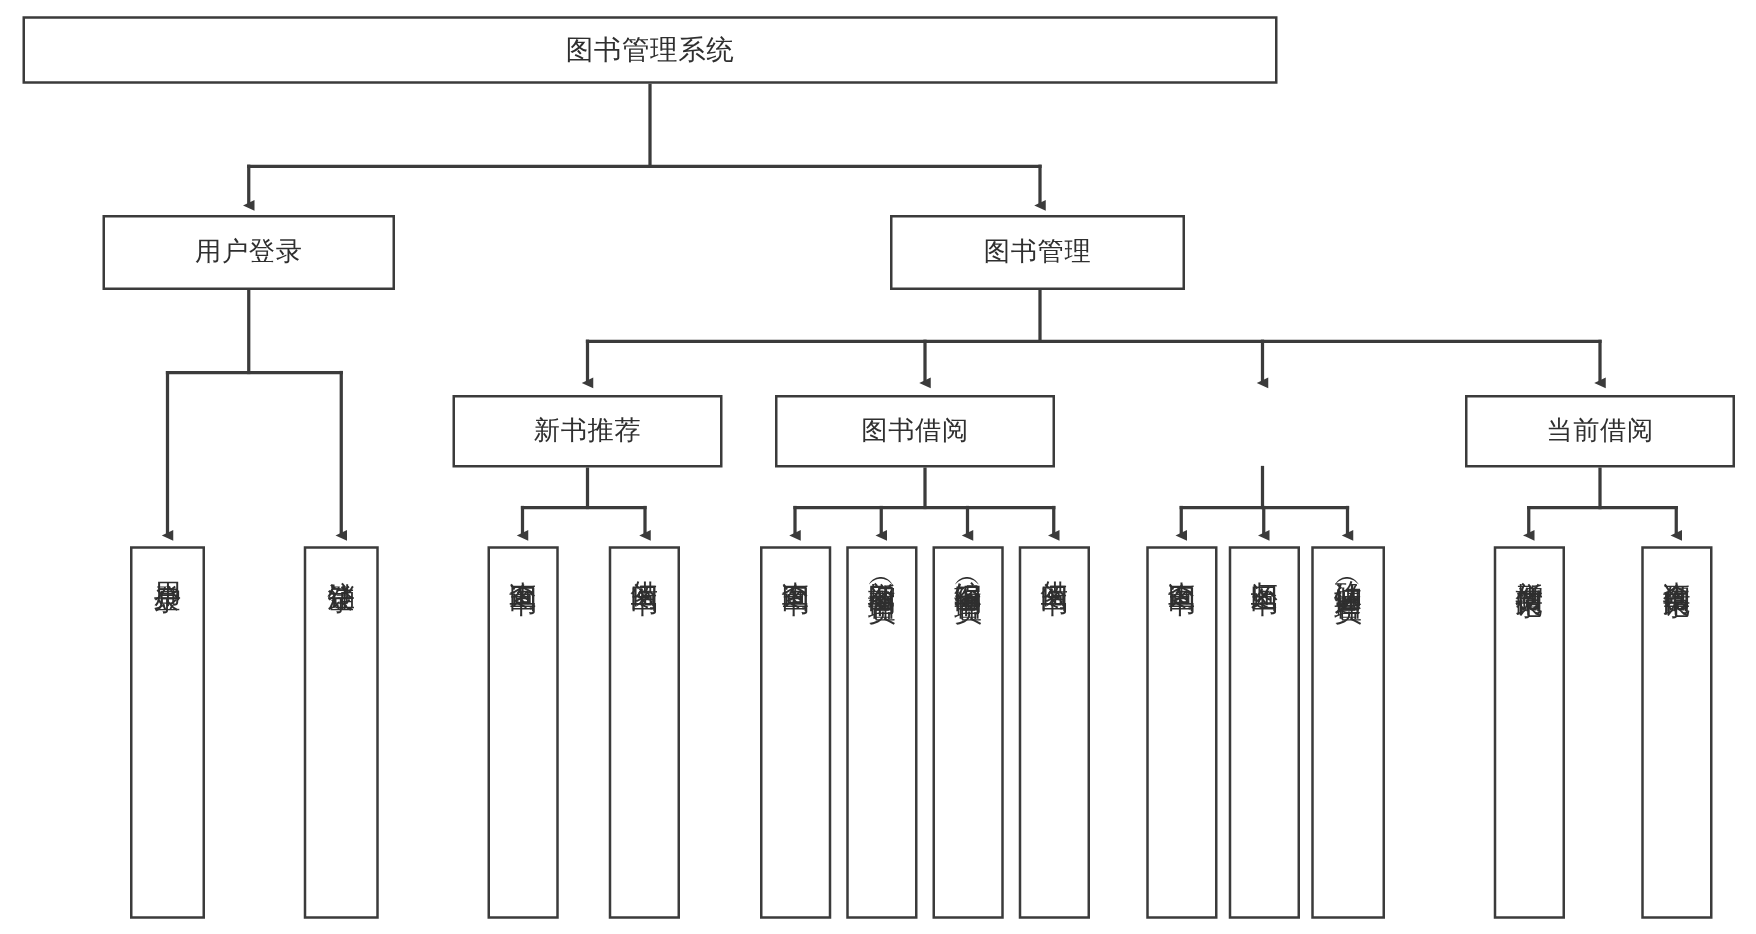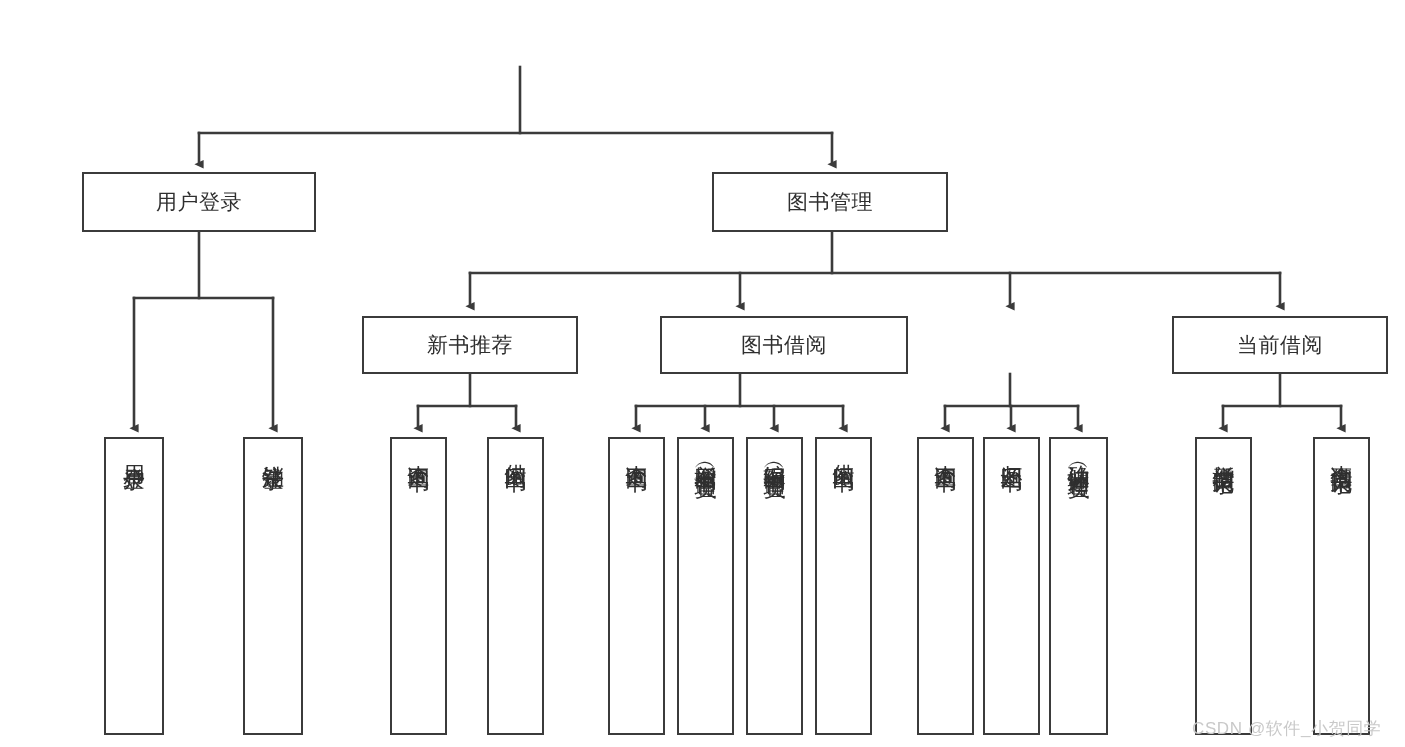--- a/index.html
+++ b/index.html
@@ -119,32 +119,35 @@
       <path d="M1011,406 L1011,428" marker-end="url(#arrow)"></path>
       <path d="M1078,406 L1078,428" marker-end="url(#arrow)"></path>
 
       <path d="M1280,374 L1280,406"></path>
       <path d="M1223,406 L1341,406"></path>
       <path d="M1223,406 L1223,428" marker-end="url(#arrow)"></path>
       <path d="M1341,406 L1341,428" marker-end="url(#arrow)"></path>
     </g>
   </svg>
 
+  <div class="node h-node root" style="left:18px; top:13px; width:1004px; height:54px;">
+    <span class="node-label">图书管理系统</span>
+  </div>
 
   <div class="node h-node" style="left:82px; top:172px; width:234px; height:60px;">
     <span class="node-label">用户登录</span>
   </div>
   <div class="node h-node" style="left:362px; top:316px; width:216px; height:58px;">
     <span class="node-label">新书推荐</span>
   </div>
 
   <div class="node h-node" style="left:712px; top:172px; width:236px; height:60px;">
     <span class="node-label">图书管理</span>
   </div>
-  <div class="node h-node" style="left:660px; top:316px; width:248px; height:58px;">
+  <div class="node h-node" style="left:620px; top:316px; width:224px; height:58px;">
     <span class="node-label">图书借阅</span>
   </div>
   <div class="node h-node" style="left:1172px; top:316px; width:216px; height:58px;">
     <span class="node-label">当前借阅</span>
   </div>
 
   <div class="node v-node" style="left:104px; top:437px; width:60px; height:298px;">
     <span class="node-label">用户登录</span>
   </div>
   <div class="node v-node" style="left:243px; top:437px; width:60px; height:298px;">
@@ -181,15 +184,14 @@
     <span class="node-label">确认归还（管理员）</span>
   </div>
 
   <div class="node v-node" style="left:1195px; top:437px; width:57px; height:298px;">
     <span class="node-label">新增借阅记录</span>
   </div>
   <div class="node v-node" style="left:1313px; top:437px; width:57px; height:298px;">
     <span class="node-label">查询借阅记录</span>
   </div>
 
-  <div class="watermark" style="left:1192px; top:717px;">CSDN @软件_小贺同学</div>
 
 </div>
 
 </body></html>

